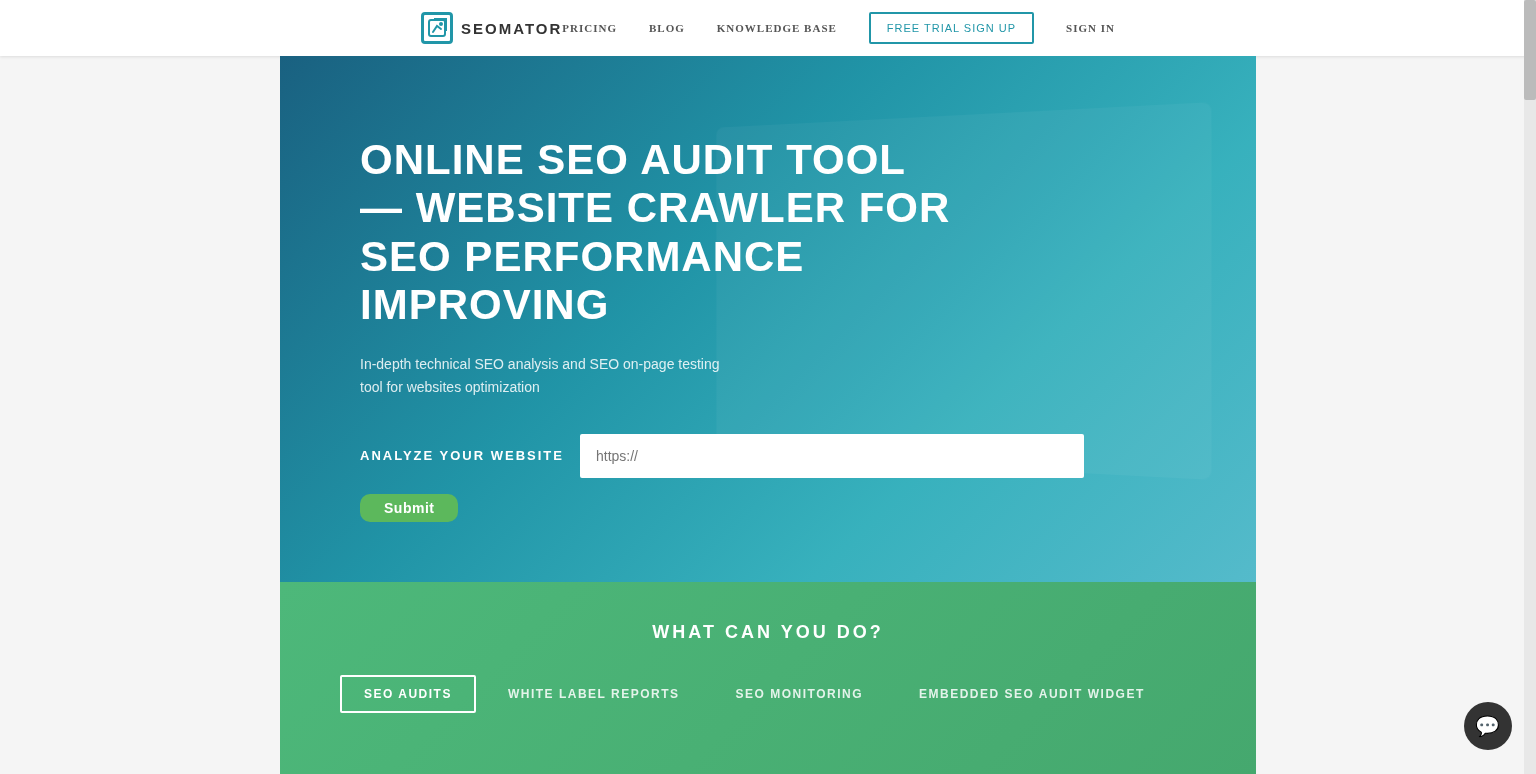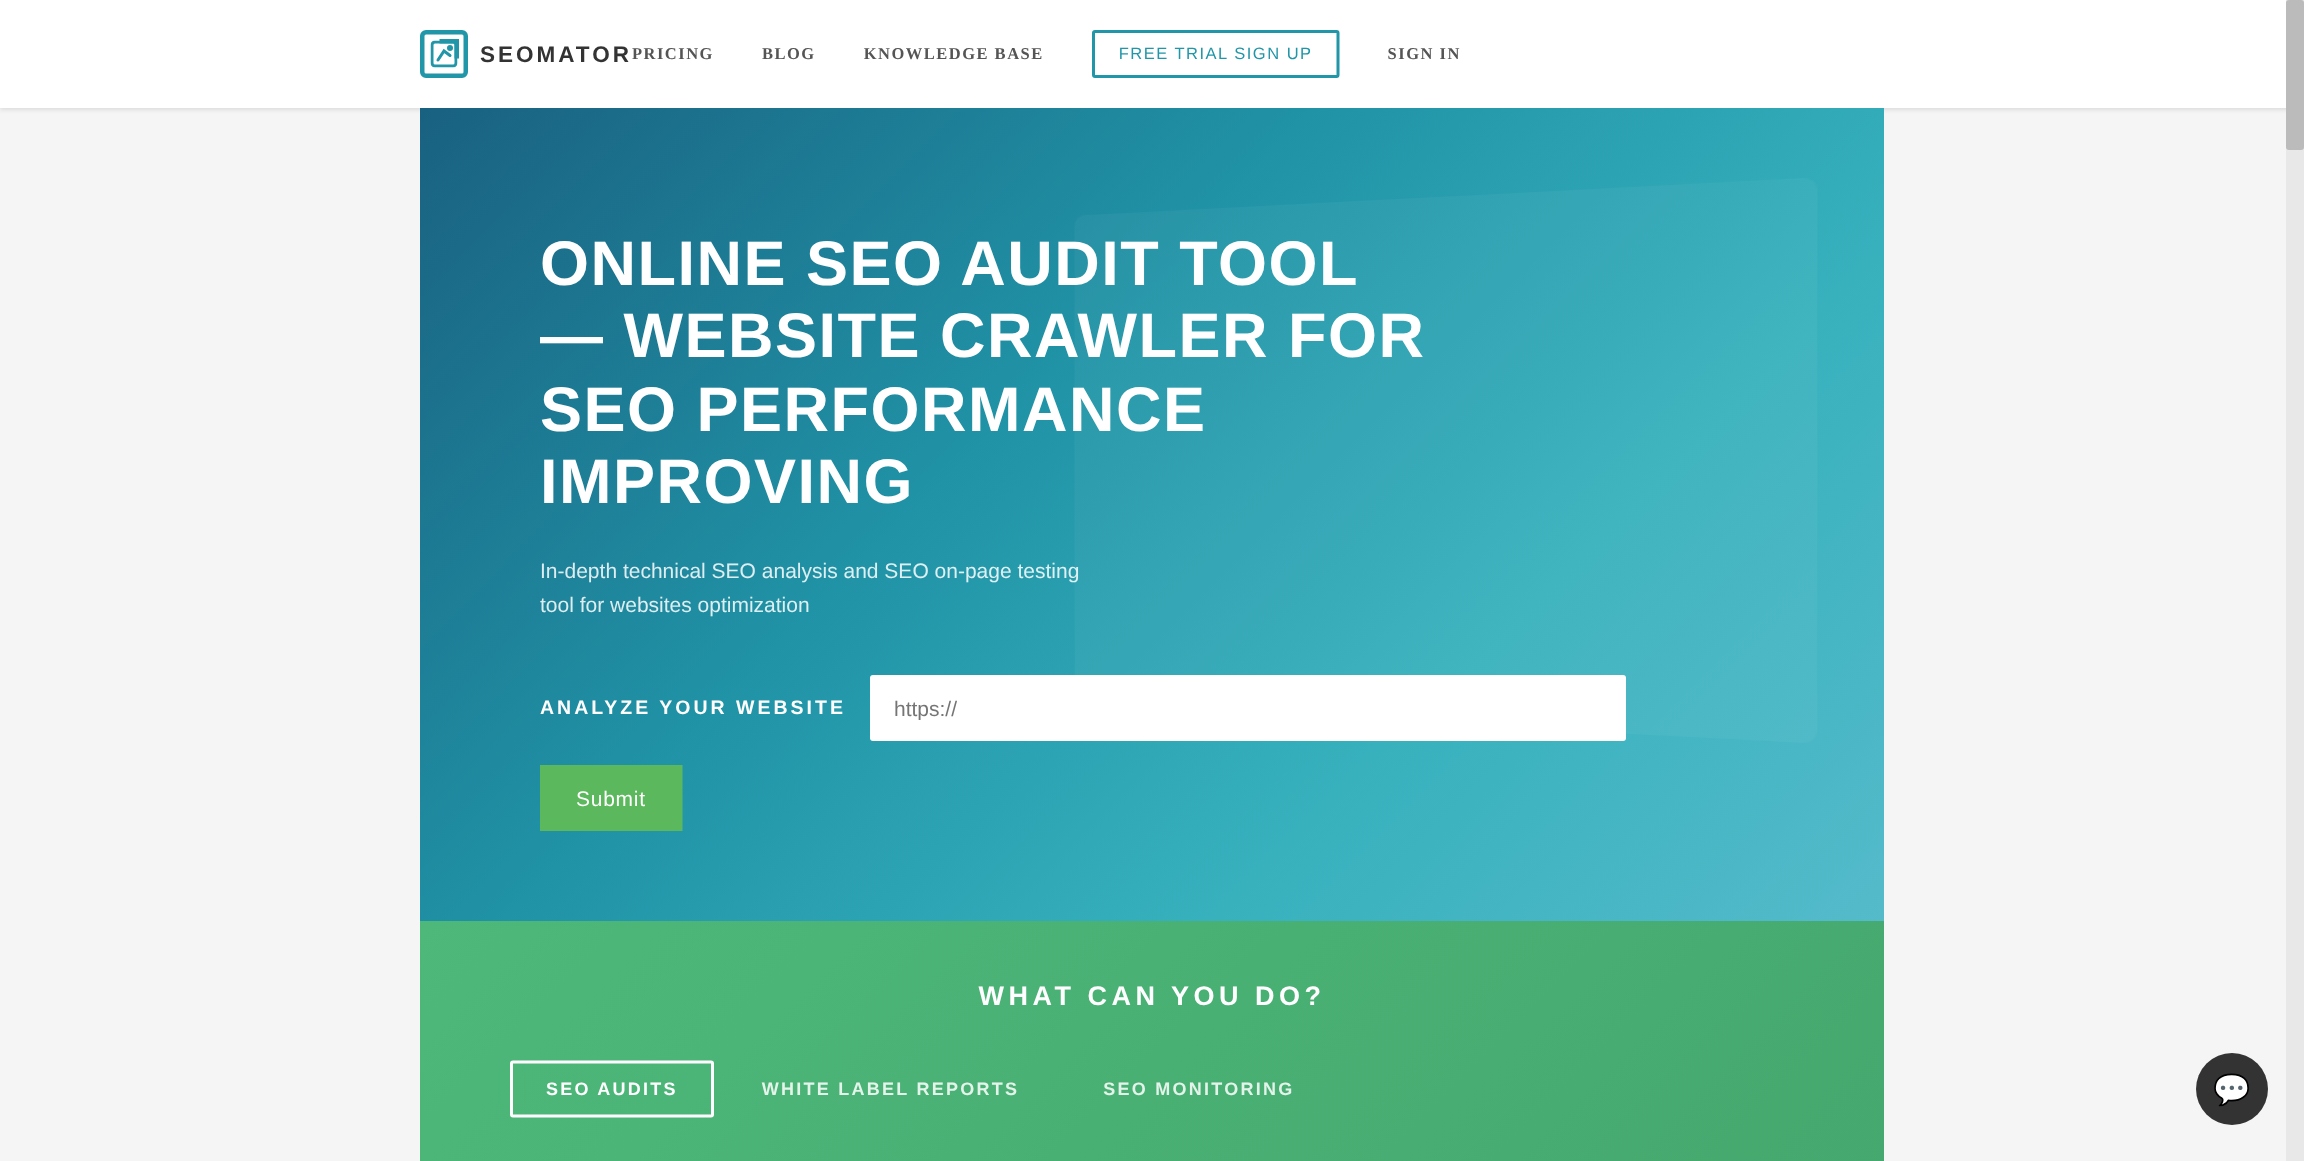--- a/index.html
+++ b/index.html
@@ -3,23 +3,23 @@
   <meta charset="utf-8">
   <style>
     * { margin: 0; padding: 0; box-sizing: border-box; }
     body { font-family: 'Arial', sans-serif; background: #f5f5f5; width: 1536px; min-height: 774px; overflow-x: hidden; }
 
     
     .navbar {
       background: #fff;
       display: flex;
       align-items: center;
-      justify-content: flex-start;
+      justify-content: center;
       padding: 0 280px;
-      height: 72px;
+      height: 56px;
       box-shadow: 0 1px 3px rgba(0,0,0,0.1);
     }
     .logo {
       display: flex;
       align-items: center;
       gap: 8px;
     }
     .logo-icon {
       width: 32px;
       height: 32px;
@@ -149,28 +149,28 @@
       height: 44px;
       border: none;
       border-radius: 2px;
       padding: 0 16px;
       font-size: 14px;
       color: #aaa;
       outline: none;
       background: #fff;
     }
     .hero-submit {
-      height: 44px;
+      height: 28px;
       padding: 0 24px;
       background: #5cb85c;
       color: #fff;
       border: none;
-      border-radius: 0;
+      border-radius: 10px;
       font-size: 14px;
-      font-weight: 400;
+      font-weight: 700;
       cursor: pointer;
       letter-spacing: 0.5px;
     }
 
     
     .features {
       margin: 0 280px;
       background: #4caf7d;
       background: linear-gradient(135deg, #4db87a 0%, #45a86e 100%);
       padding: 40px 60px 30px 60px;
@@ -288,20 +288,21 @@
     </div>
   </div>
 </section>
 
 <section class="features">
   <h2 class="features-title">WHAT CAN YOU DO?</h2>
   <div class="features-tabs">
     <button class="feature-tab feature-tab-active">SEO AUDITS</button>
     <button class="feature-tab feature-tab-inactive">WHITE LABEL REPORTS</button>
     <button class="feature-tab feature-tab-inactive">SEO MONITORING</button>
+    <button class="feature-tab feature-tab-inactive">EMBEDDED SEO AUDIT WIDGET</button>
   </div>
 
 </section>
 
 <div class="scrollbar">
   <div class="scrollbar-thumb"></div>
 </div>
 
 <div class="chat-widget">
   <span class="chat-icon">💬</span>

